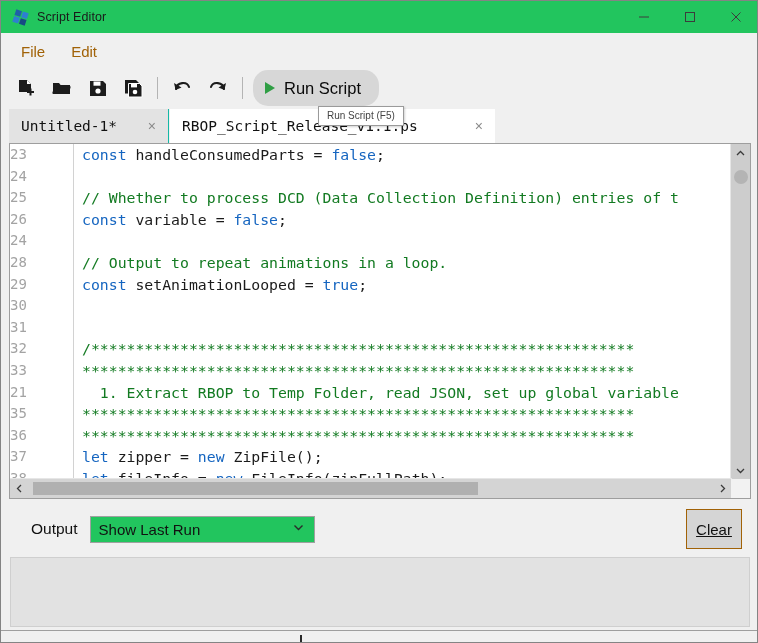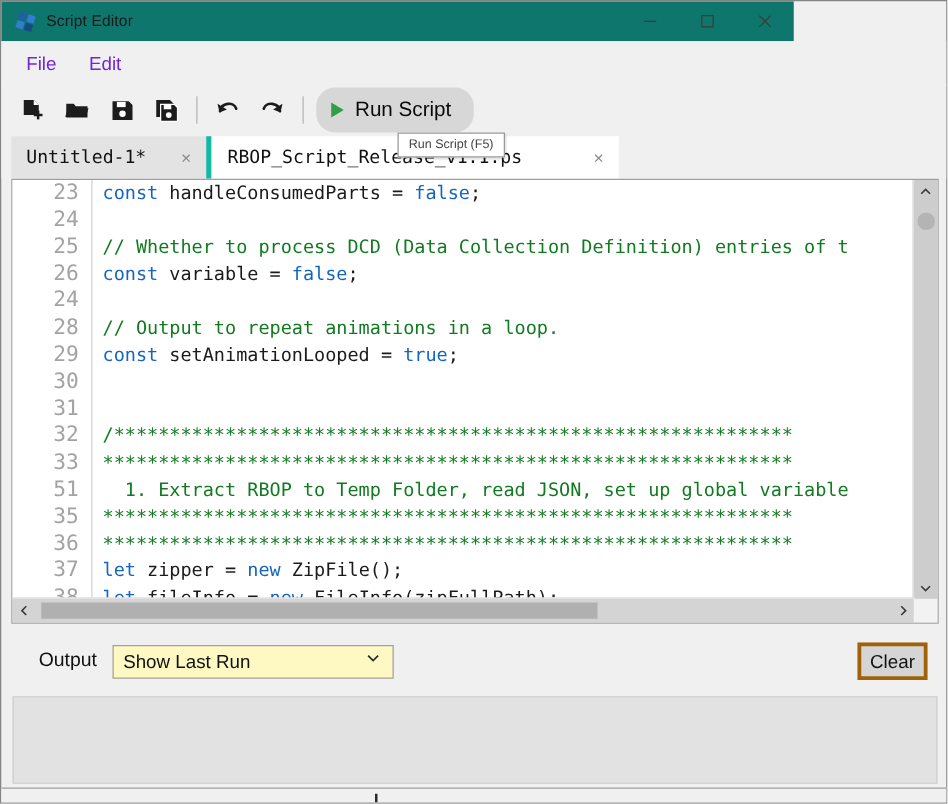--- a/index.html
+++ b/index.html
@@ -14,22 +14,22 @@
     width: 758px; height: 643px;
     box-sizing: border-box;
     background: #f0f0f0;
     border: 1px solid #848484;
     overflow: hidden;
   }
 
   
   #titlebar {
     position: absolute; left: 0; top: 0;
-    width: 634px; height: 32px;
-    background: #0f766e;
+    width: 758px; height: 32px;
+    background: #22c55e;
     display: flex; align-items: center;
   }
   #app-icon {
     margin-left: 10px; width: 18px; height: 18px;
     display: flex; align-items: center; justify-content: center;
   }
   #title-text {
     margin-left: 8px;
     font-size: 12.5px;
     color: #1a1a1a;
@@ -47,21 +47,21 @@
   .wbtn svg { display: block; }
 
   
   #menubar {
     position: absolute; left: 0; top: 32px;
     width: 758px; height: 36px;
     background: #f0f0f0;
     display: flex; align-items: center;
   }
   .menu-item {
-    font-size: 15px; color: #6d28d9;
+    font-size: 15px; color: #a16207;
     padding: 3px 8px;
     margin-left: 10px;
   }
   .menu-item:first-child { margin-left: 12px; }
 
   
   #toolbar {
     position: absolute; left: 0; top: 66px;
     width: 758px; height: 42px;
     background: #f0f0f0;
@@ -103,21 +103,21 @@
     background: #f0f0f0;
   }
   .tab {
     position: absolute; top: 0; height: 34px;
     display: flex; align-items: center;
     box-sizing: border-box;
   }
   #tab-0 {
     left: 8px; width: 160px;
     background: #e3e3e3;
-    border-right: 4px solid #14b8a6;
+    border-right: 1px solid #14b8a6;
   }
   #tab-1 {
     left: 169px; width: 325px;
     background: #ffffff;
   }
   .tab-label {
     font-family: "DejaVu Sans Mono", monospace;
     font-size: 14.5px; color: #111111;
     margin-left: 12px;
     white-space: nowrap;
@@ -155,24 +155,24 @@
     background: #ffffff;
   }
   #gutter {
     position: absolute; left: 0; top: 0;
     width: 63px; height: 336px;
     background: #ffffff;
     border-right: 1px solid #d2d2d2;
   }
   .gline {
     height: 21.6px; line-height: 21.6px;
-    text-align: right;
+    text-align: left;
     padding-right: 10px;
     font-family: "DejaVu Sans Mono", monospace;
-    font-size: 17px;
+    font-size: 14px;
     color: #a3a3a3;
   }
   #code {
     position: absolute; left: 72px; top: 0;
     width: 1400px; height: 336px;
   }
   .cline {
     height: 21.6px; line-height: 21.6px;
     font-family: "DejaVu Sans Mono", monospace;
     font-size: 14.8px;
@@ -237,42 +237,42 @@
     display: flex; align-items: center;
   }
   #output-label {
     margin-left: 22px;
     font-size: 15.5px; color: #101010;
   }
   #output-select {
     margin-left: 12px;
     width: 225px; height: 27px;
     box-sizing: border-box;
-    background: #fef9c3;
+    background: #22c55e;
     border: 1px solid #a0a0a0;
     display: flex; align-items: center;
     position: relative;
   }
   #output-select-value {
     margin-left: 8px;
     font-size: 15px; color: #111111;
   }
   #output-select-caret {
     position: absolute; right: 9px; top: 50%;
     transform: translateY(-50%);
     color: #2b2b2b;
   }
   #clear-btn {
     margin-left: auto; margin-right: 9px;
-    width: 56px; height: 30px;
+    width: 56px; height: 40px;
     box-sizing: border-box;
     background: #d5d5d5;
-    border: 3px solid #a16207;
-    display: flex; align-items: center; justify-content: center;
-    font-size: 15px; color: #111111;
+    border: 1px solid #a16207;
+    display: flex; align-items: center; justify-content: center;
+    font-size: 15px; color: #111111; text-decoration: underline;
   }
 
   
   #output-panel {
     position: absolute; left: 9px; top: 556px;
     width: 740px; height: 70px;
     box-sizing: border-box;
     background: #e2e2e2;
     border: 1px solid #cfcfcf;
   }
@@ -399,21 +399,21 @@
           <div class="gline">24</div>
           <div class="gline">25</div>
           <div class="gline">26</div>
           <div class="gline">24</div>
           <div class="gline">28</div>
           <div class="gline">29</div>
           <div class="gline">30</div>
           <div class="gline">31</div>
           <div class="gline">32</div>
           <div class="gline">33</div>
-          <div class="gline">51</div>
+          <div class="gline">21</div>
           <div class="gline">35</div>
           <div class="gline">36</div>
           <div class="gline">37</div>
           <div class="gline">38</div>
         </div>
       <div id="code">
           <div class="cline"><span class="kw">const </span><span>handleConsumedParts = </span><span class="lit">false</span><span>;</span></div>
           <div class="cline">&nbsp;</div>
           <div class="cline"><span class="cm">// Whether to process DCD (Data Collection Definition) entries of t</span></div>
           <div class="cline"><span class="kw">const </span><span>variable = </span><span class="lit">false</span><span>;</span></div>

